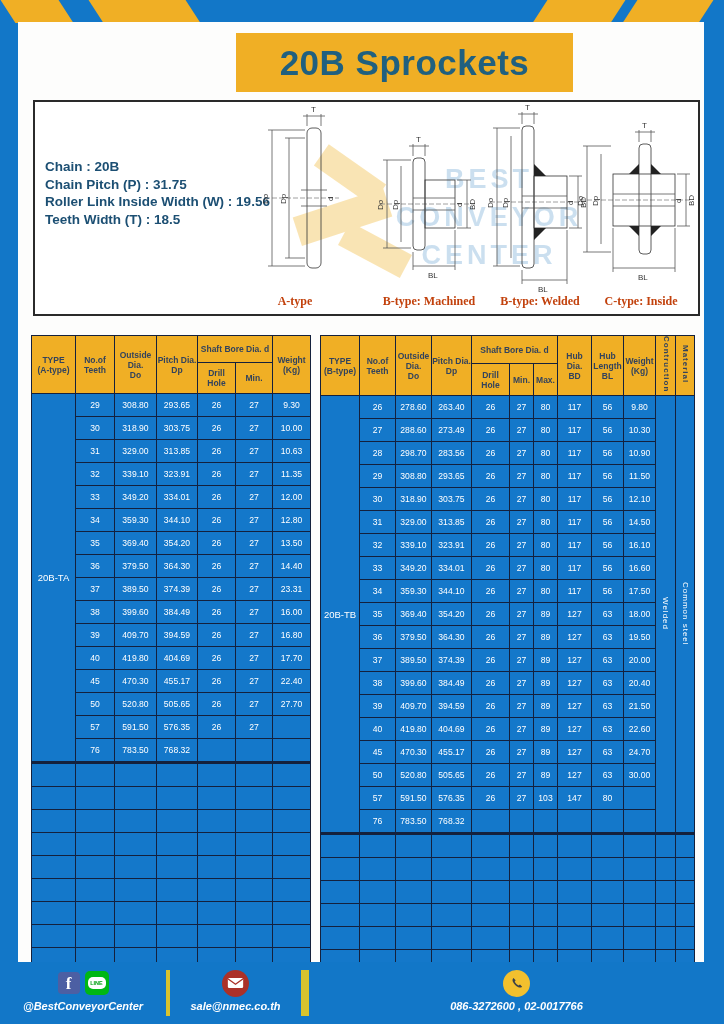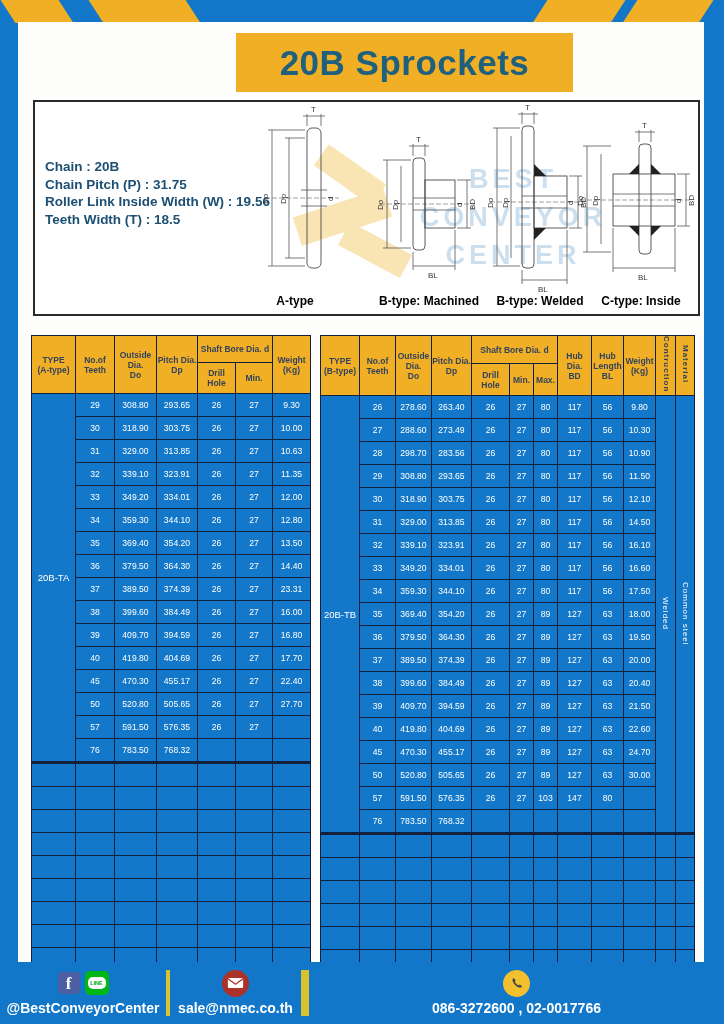--- a/index.html
+++ b/index.html
@@ -29,43 +29,43 @@
     border:2px solid #2a2a2a;background:#fff;box-sizing:border-box;
   }
   .specs{position:absolute;left:10px;top:56px;width:240px;}
   .spec-line{font-size:13.5px;font-weight:700;color:#1c4f73;line-height:17.5px;white-space:nowrap;}
   .watermark{position:absolute;left:240px;top:40px;width:330px;height:160px;pointer-events:none;}
   .wm-bird{position:absolute;left:10px;top:10px;width:150px;height:140px;opacity:.35;}
   .wm-bird i{position:absolute;background:#f0b42a;display:block;}
   .wm-bird .b1{left:30px;top:10px;width:70px;height:26px;transform:rotate(35deg);}
   .wm-bird .b2{left:10px;top:50px;width:95px;height:30px;transform:rotate(-18deg);}
   .wm-bird .b3{left:55px;top:85px;width:70px;height:26px;transform:rotate(28deg);}
-  .wm-text{position:absolute;left:114px;top:18px;width:200px;text-align:center;color:#a9cbe6;opacity:.6;font-weight:800;margin-left:24px;}
+  .wm-text{position:absolute;left:114px;top:18px;width:200px;text-align:center;color:#a9cbe6;opacity:.6;font-weight:800;}
   .wm-text div{font-size:27px;letter-spacing:4px;line-height:38px;}
   .drawings{position:absolute;inset:0;}
-  .caption{position:absolute;top:192px;font-size:12px;font-weight:700;color:#000000;text-align:center;transform:translateX(-50%);white-space:nowrap;}
+  .caption{position:absolute;top:192px;font-size:12px;font-weight:700;color:#c2410c;text-align:center;transform:translateX(-50%);white-space:nowrap;font-family:Liberation Serif, serif;}
   
   table{border-collapse:collapse;table-layout:fixed;position:absolute;}
   #tableA{left:13px;top:313px;width:279px;}
   #tableB{left:302px;top:313px;width:374px;}
   th,td{border:1.5px solid #14213d;padding:0;margin:0;text-align:center;vertical-align:middle;overflow:hidden;}
   thead th{background:#f0af25;color:#33435c;font-size:8.5px;font-weight:700;line-height:10px;}
   thead tr.h1 th{height:26px;}
   thead tr.h2 th{height:30px;}
   tbody td{background:#1478ca;color:#fff;font-size:8.6px;height:22px;}
   td.type-cell{font-size:9.5px;color:#fff;background:#1478ca;}
   td.vert-cell{background:#1478ca;color:#fff;font-size:8px;}
   .vtx{writing-mode:vertical-rl;display:inline-block;letter-spacing:1px;}
   th.vhead{font-size:8px;}
   tr.sep td{border-top:3px solid #14213d;}
   
   .footer{position:absolute;left:0;top:962px;width:724px;height:62px;background:#1277c8;display:flex;}
   .fsec{display:flex;flex-direction:column;align-items:center;justify-content:flex-start;padding-top:4px;box-sizing:border-box;}
   .fsec .icons{height:34px;display:flex;align-items:center;gap:5px;}
-  .fsec .flabel{color:#fff;font-weight:700;font-size:14px;white-space:nowrap;}
+  .fsec .flabel{color:#fff;font-weight:700;font-size:11px;white-space:nowrap;font-style:italic;}
   .fsep{width:4px;height:46px;background:#d8c32e;align-self:center;}
   .fb-icon{width:22px;height:22px;background:#4c5fa3;border-radius:4px;color:#fff;
     font-family:"Liberation Serif",serif;font-weight:700;font-size:17px;display:flex;align-items:flex-end;justify-content:center;line-height:20px;}
   .line-icon{width:24px;height:24px;background:#00b714;border-radius:5px;display:flex;align-items:center;justify-content:center;}
   .line-inner{background:#fff;border-radius:5px;width:18px;height:12px;display:flex;align-items:center;justify-content:center;
     color:#00a012;font-size:5.5px;font-weight:700;letter-spacing:0;}
   .round-icon{border-radius:50%;display:flex;align-items:center;justify-content:center;}
   .mail-icon{width:27px;height:27px;background:#ab3129;}
   .web-icon{width:30px;height:30px;background:#2fa3dc;}
   .tel-icon{width:27px;height:27px;background:#f2c02e;}

